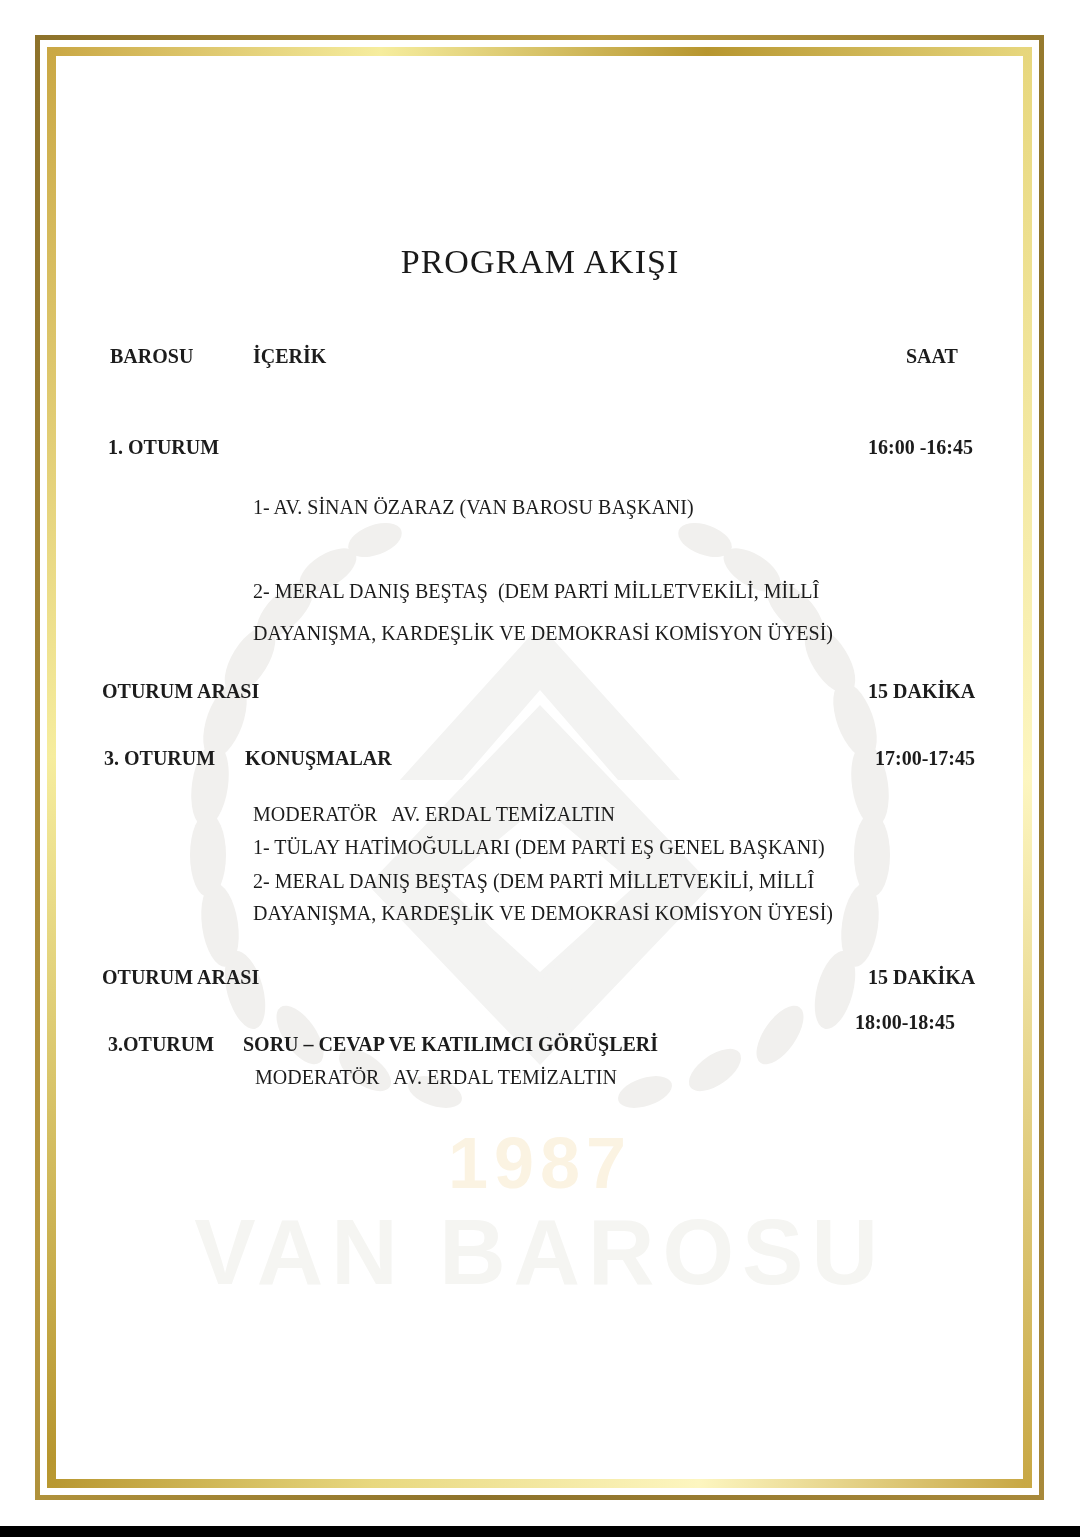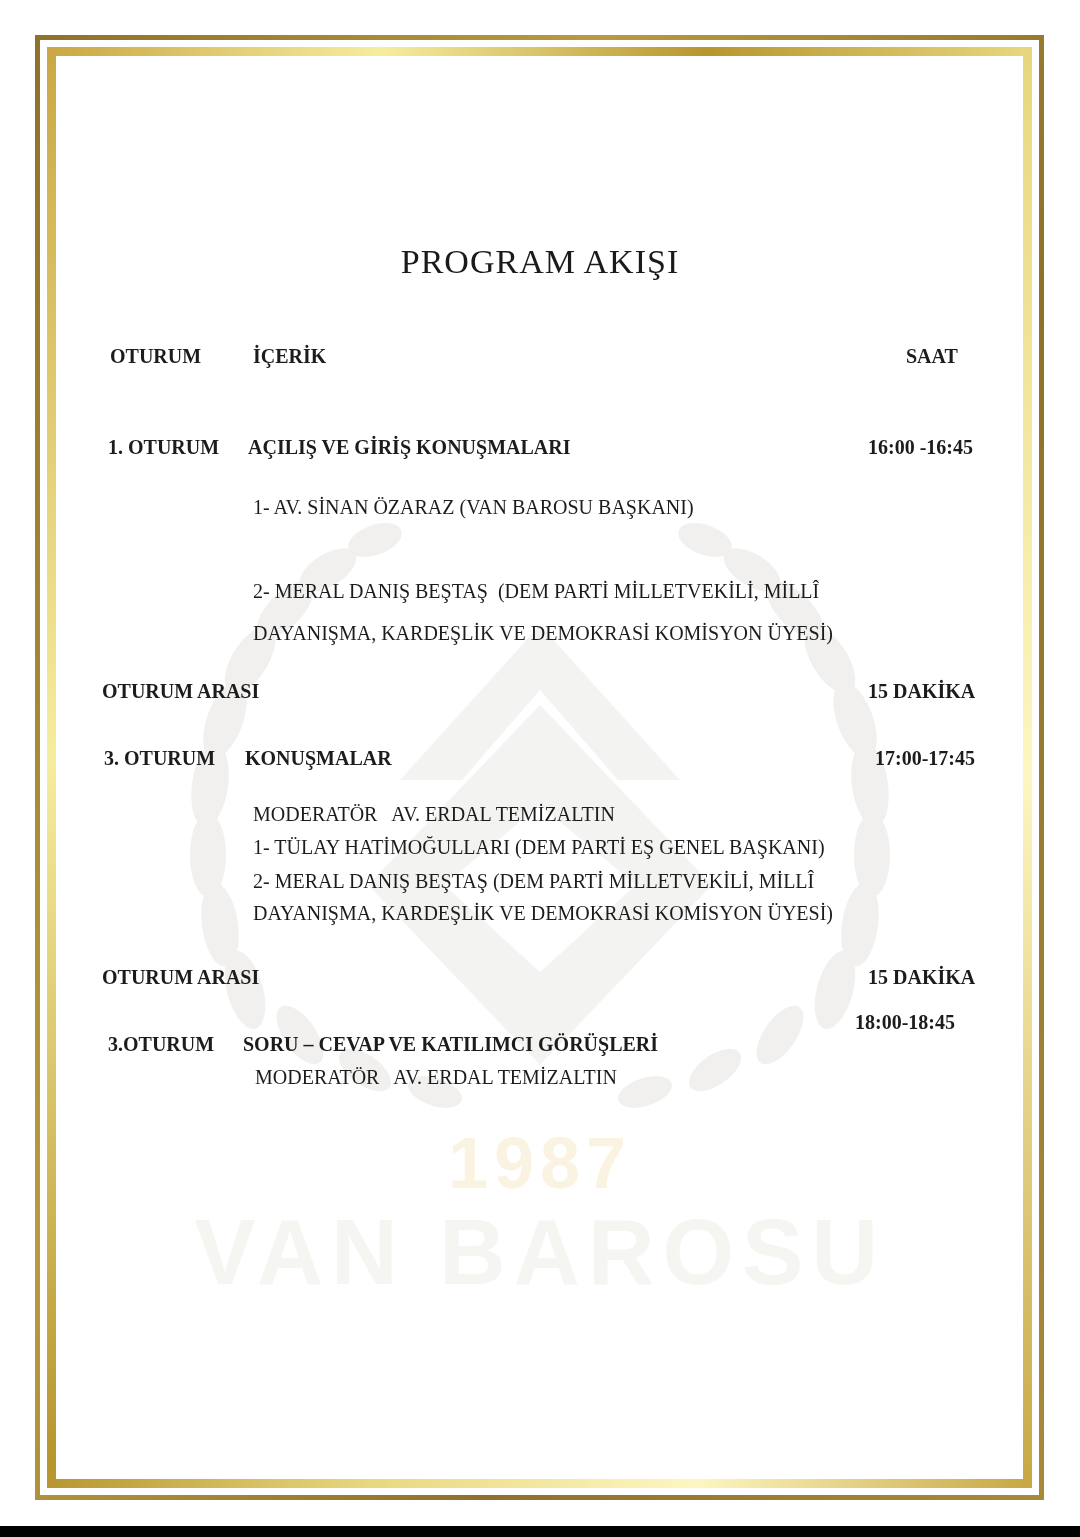--- a/index.html
+++ b/index.html
@@ -94,26 +94,25 @@
   <div class="wm-year">1987</div>
   <div class="wm-name">VAN BAROSU</div>
 
   <div class="frame-outer"></div>
   <div class="frame-inner"></div>
 
   <div class="content-layer">
 
     <div class="abs title">PROGRAM AKIŞI</div>
 
-    <span class="abs t20 b" style="left:110px;top:345px">OTURUM</span>
+    <span class="abs t20 b" style="left:110px;top:345px">BAROSU</span>
     <span class="abs t20 b" style="left:253px;top:345px">İÇERİK</span>
     <span class="abs t20 b" style="left:906px;top:345px">SAAT</span>
 
     <span class="abs t20 b" style="left:108px;top:436px">1. OTURUM</span>
-    <span class="abs t20 b" style="left:248px;top:436px">AÇILIŞ VE GİRİŞ KONUŞMALARI</span>
     <span class="abs t20 b" style="left:868px;top:436px">16:00 -16:45</span>
     <span class="abs t20" style="left:253px;top:496px">1- AV. SİNAN ÖZARAZ (VAN BAROSU BAŞKANI)</span>
     <span class="abs t20" style="left:253px;top:580px">2- MERAL DANIŞ BEŞTAŞ  (DEM PARTİ MİLLETVEKİLİ, MİLLÎ</span>
     <span class="abs t20" style="left:253px;top:622px">DAYANIŞMA, KARDEŞLİK VE DEMOKRASİ KOMİSYON ÜYESİ)</span>
 
     <span class="abs t20 b" style="left:102px;top:680px">OTURUM ARASI</span>
     <span class="abs t20 b" style="left:868px;top:680px">15 DAKİKA</span>
 
     <span class="abs t20 b" style="left:104px;top:747px">3. OTURUM</span>
     <span class="abs t20 b" style="left:245px;top:747px">KONUŞMALAR</span>

